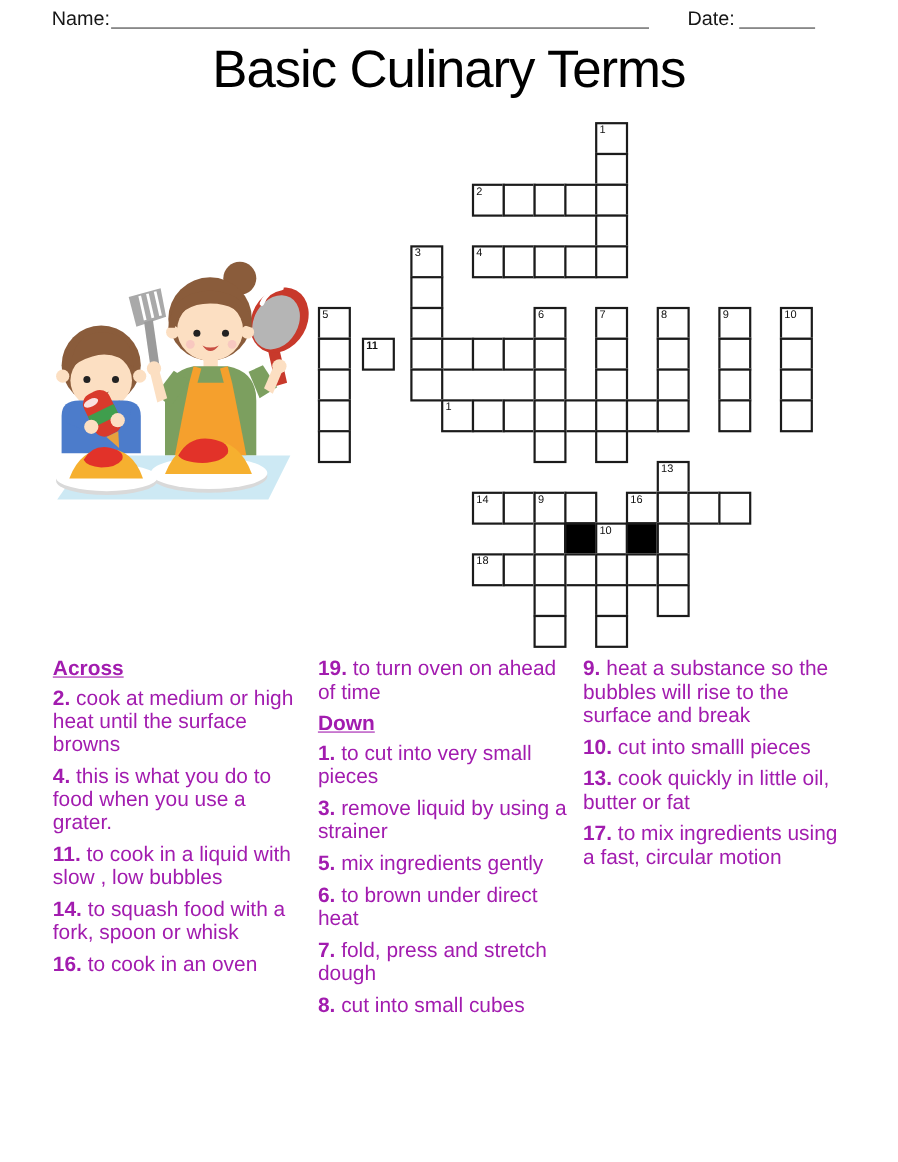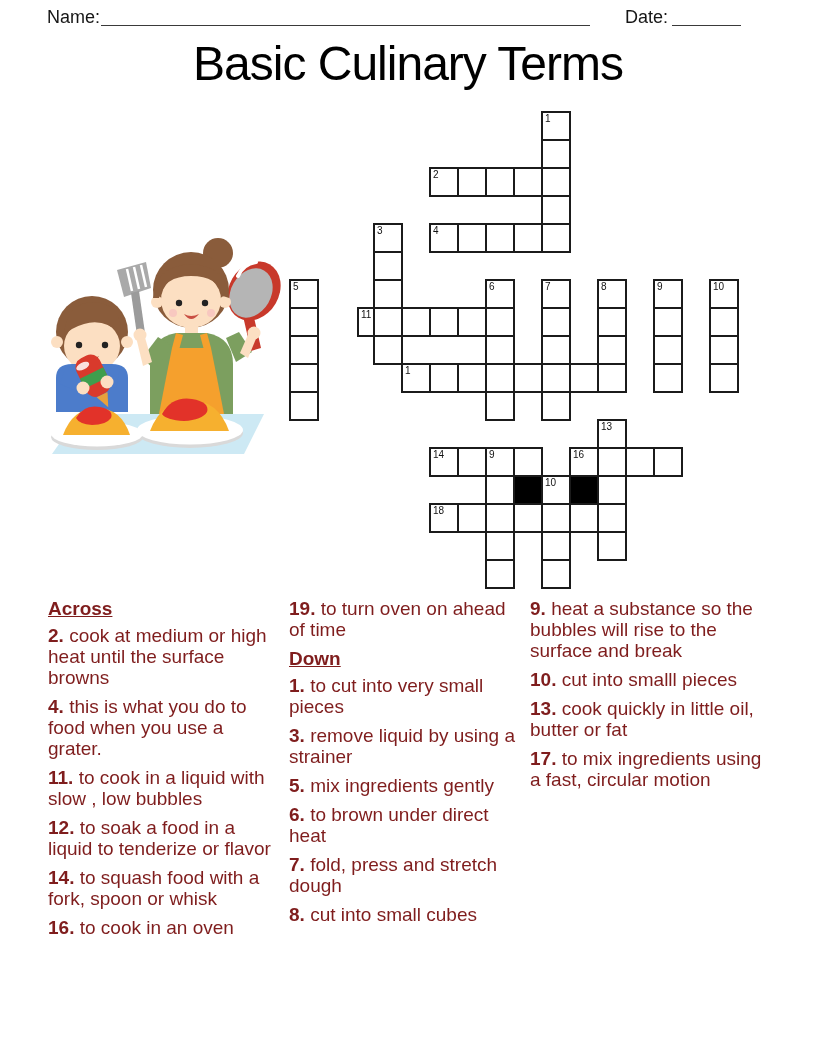--- a/index.html
+++ b/index.html
@@ -19,21 +19,21 @@
          font-size:48px;letter-spacing:-1px;color:#000;}
 
   
   .grid{position:absolute;left:289px;top:111px;width:452px;height:480px;}
   .cell{position:absolute;width:30px;height:30px;box-sizing:border-box;
         border:2px solid #1b1b1b;background:#fff;}
   .cell.black{background:#000;}
   .cellnum{position:absolute;top:0px;left:2px;font-size:10px;line-height:11px;color:#111;}
 
   
-  .clue-col{position:absolute;top:598px;font-size:19px;line-height:21px;color:#7f1d1d;}
+  .clue-col{position:absolute;top:598px;font-size:19px;line-height:21px;color:#a21caf;}
   #clue-col-1{left:48px;width:232px;}
   #clue-col-2{left:289px;width:230px;}
   #clue-col-3{left:530px;width:238px;}
   .clue{margin-bottom:8px;}
   .clue b{font-weight:bold;}
   .clue-heading{font-weight:bold;text-decoration:underline;margin-bottom:6px;}
 
   .illo{position:absolute;left:40px;top:236px;}
 </style>
 </head>
@@ -164,21 +164,21 @@
       <div class="cell" style="left: 308px; top: 168px;">
         <span class="cellnum">8</span>
       </div>
       <div class="cell" style="left: 364px; top: 168px;">
         <span class="cellnum">9</span>
       </div>
       <div class="cell" style="left: 420px; top: 168px; text-align: center;">
         <span class="cellnum">10</span>
       </div>
       <div class="cell" style="left: 0px; top: 196px;"></div>
-      <div class="cell" style="left: 68px; top: 196px;">
+      <div class="cell" style="left: 40px; top: 196px; font-weight: bold;">
         <span class="cellnum">11</span>
       </div>
       <div class="cell" style="left: 84px; top: 196px;"></div>
       <div class="cell" style="left: 112px; top: 196px;"></div>
       <div class="cell" style="left: 140px; top: 196px;"></div>
       <div class="cell" style="left: 168px; top: 196px;"></div>
       <div class="cell" style="left: 196px; top: 196px;"></div>
       <div class="cell" style="left: 252px; top: 196px;"></div>
       <div class="cell" style="left: 308px; top: 196px;"></div>
       <div class="cell" style="left: 364px; top: 196px;"></div>
@@ -244,21 +244,20 @@
       <div class="cell" style="left: 308px; top: 420px;"></div>
       <div class="cell" style="left: 196px; top: 448px;"></div>
       <div class="cell" style="left: 252px; top: 448px;"></div>
     </div>
 
   <div class="clue-col" id="clue-col-1">
       <div class="clue-heading">Across</div>
       <div class="clue"><b>2.</b> cook at medium or high heat until the surface browns</div>
       <div class="clue"><b>4.</b> this is what you do to food when you use a grater.</div>
       <div class="clue"><b>11.</b> to cook in a liquid with slow , low bubbles</div>
-      <div class="clue"><b>12.</b> to soak a food in a liquid to tenderize or flavor</div>
       <div class="clue"><b>14.</b> to squash food with a fork, spoon or whisk</div>
       <div class="clue"><b>16.</b> to cook in an oven</div>
     </div>
   <div class="clue-col" id="clue-col-2">
       <div class="clue"><b>19.</b> to turn oven on ahead of time</div>
       <div class="clue-heading">Down</div>
       <div class="clue"><b>1.</b> to cut into very small pieces</div>
       <div class="clue"><b>3.</b> remove liquid by using a strainer</div>
       <div class="clue"><b>5.</b> mix ingredients gently</div>
       <div class="clue"><b>6.</b> to brown under direct heat</div>

